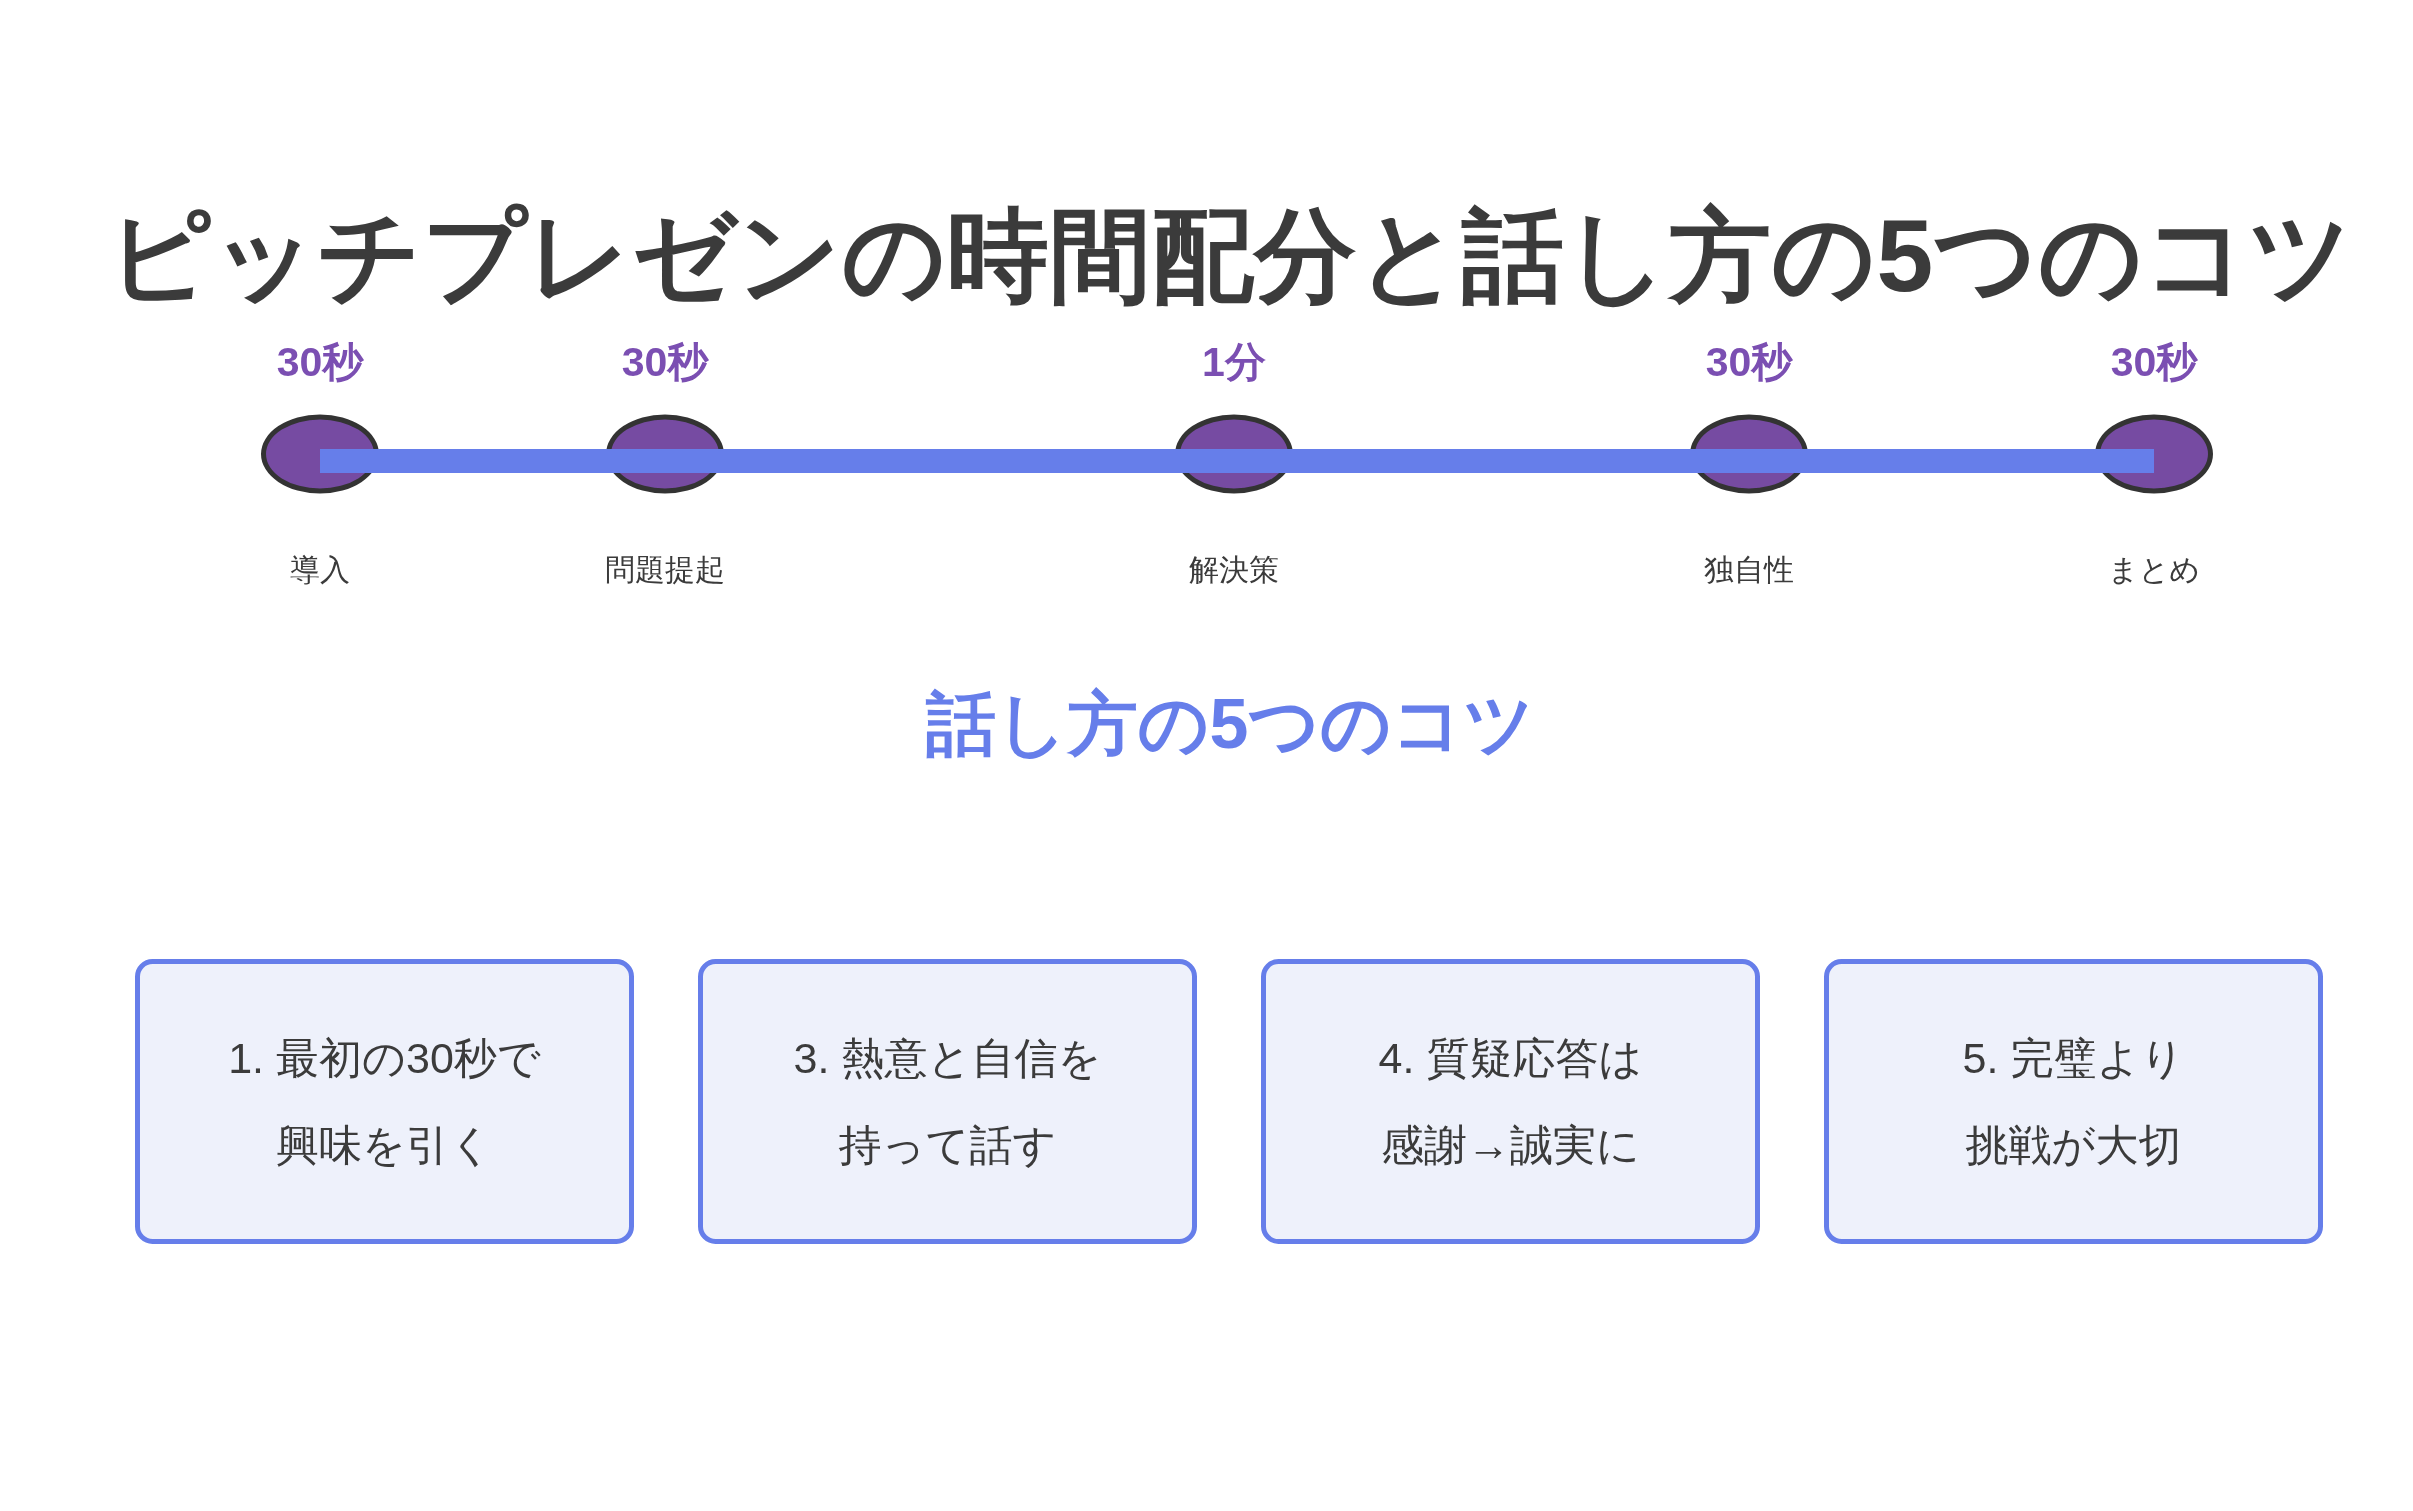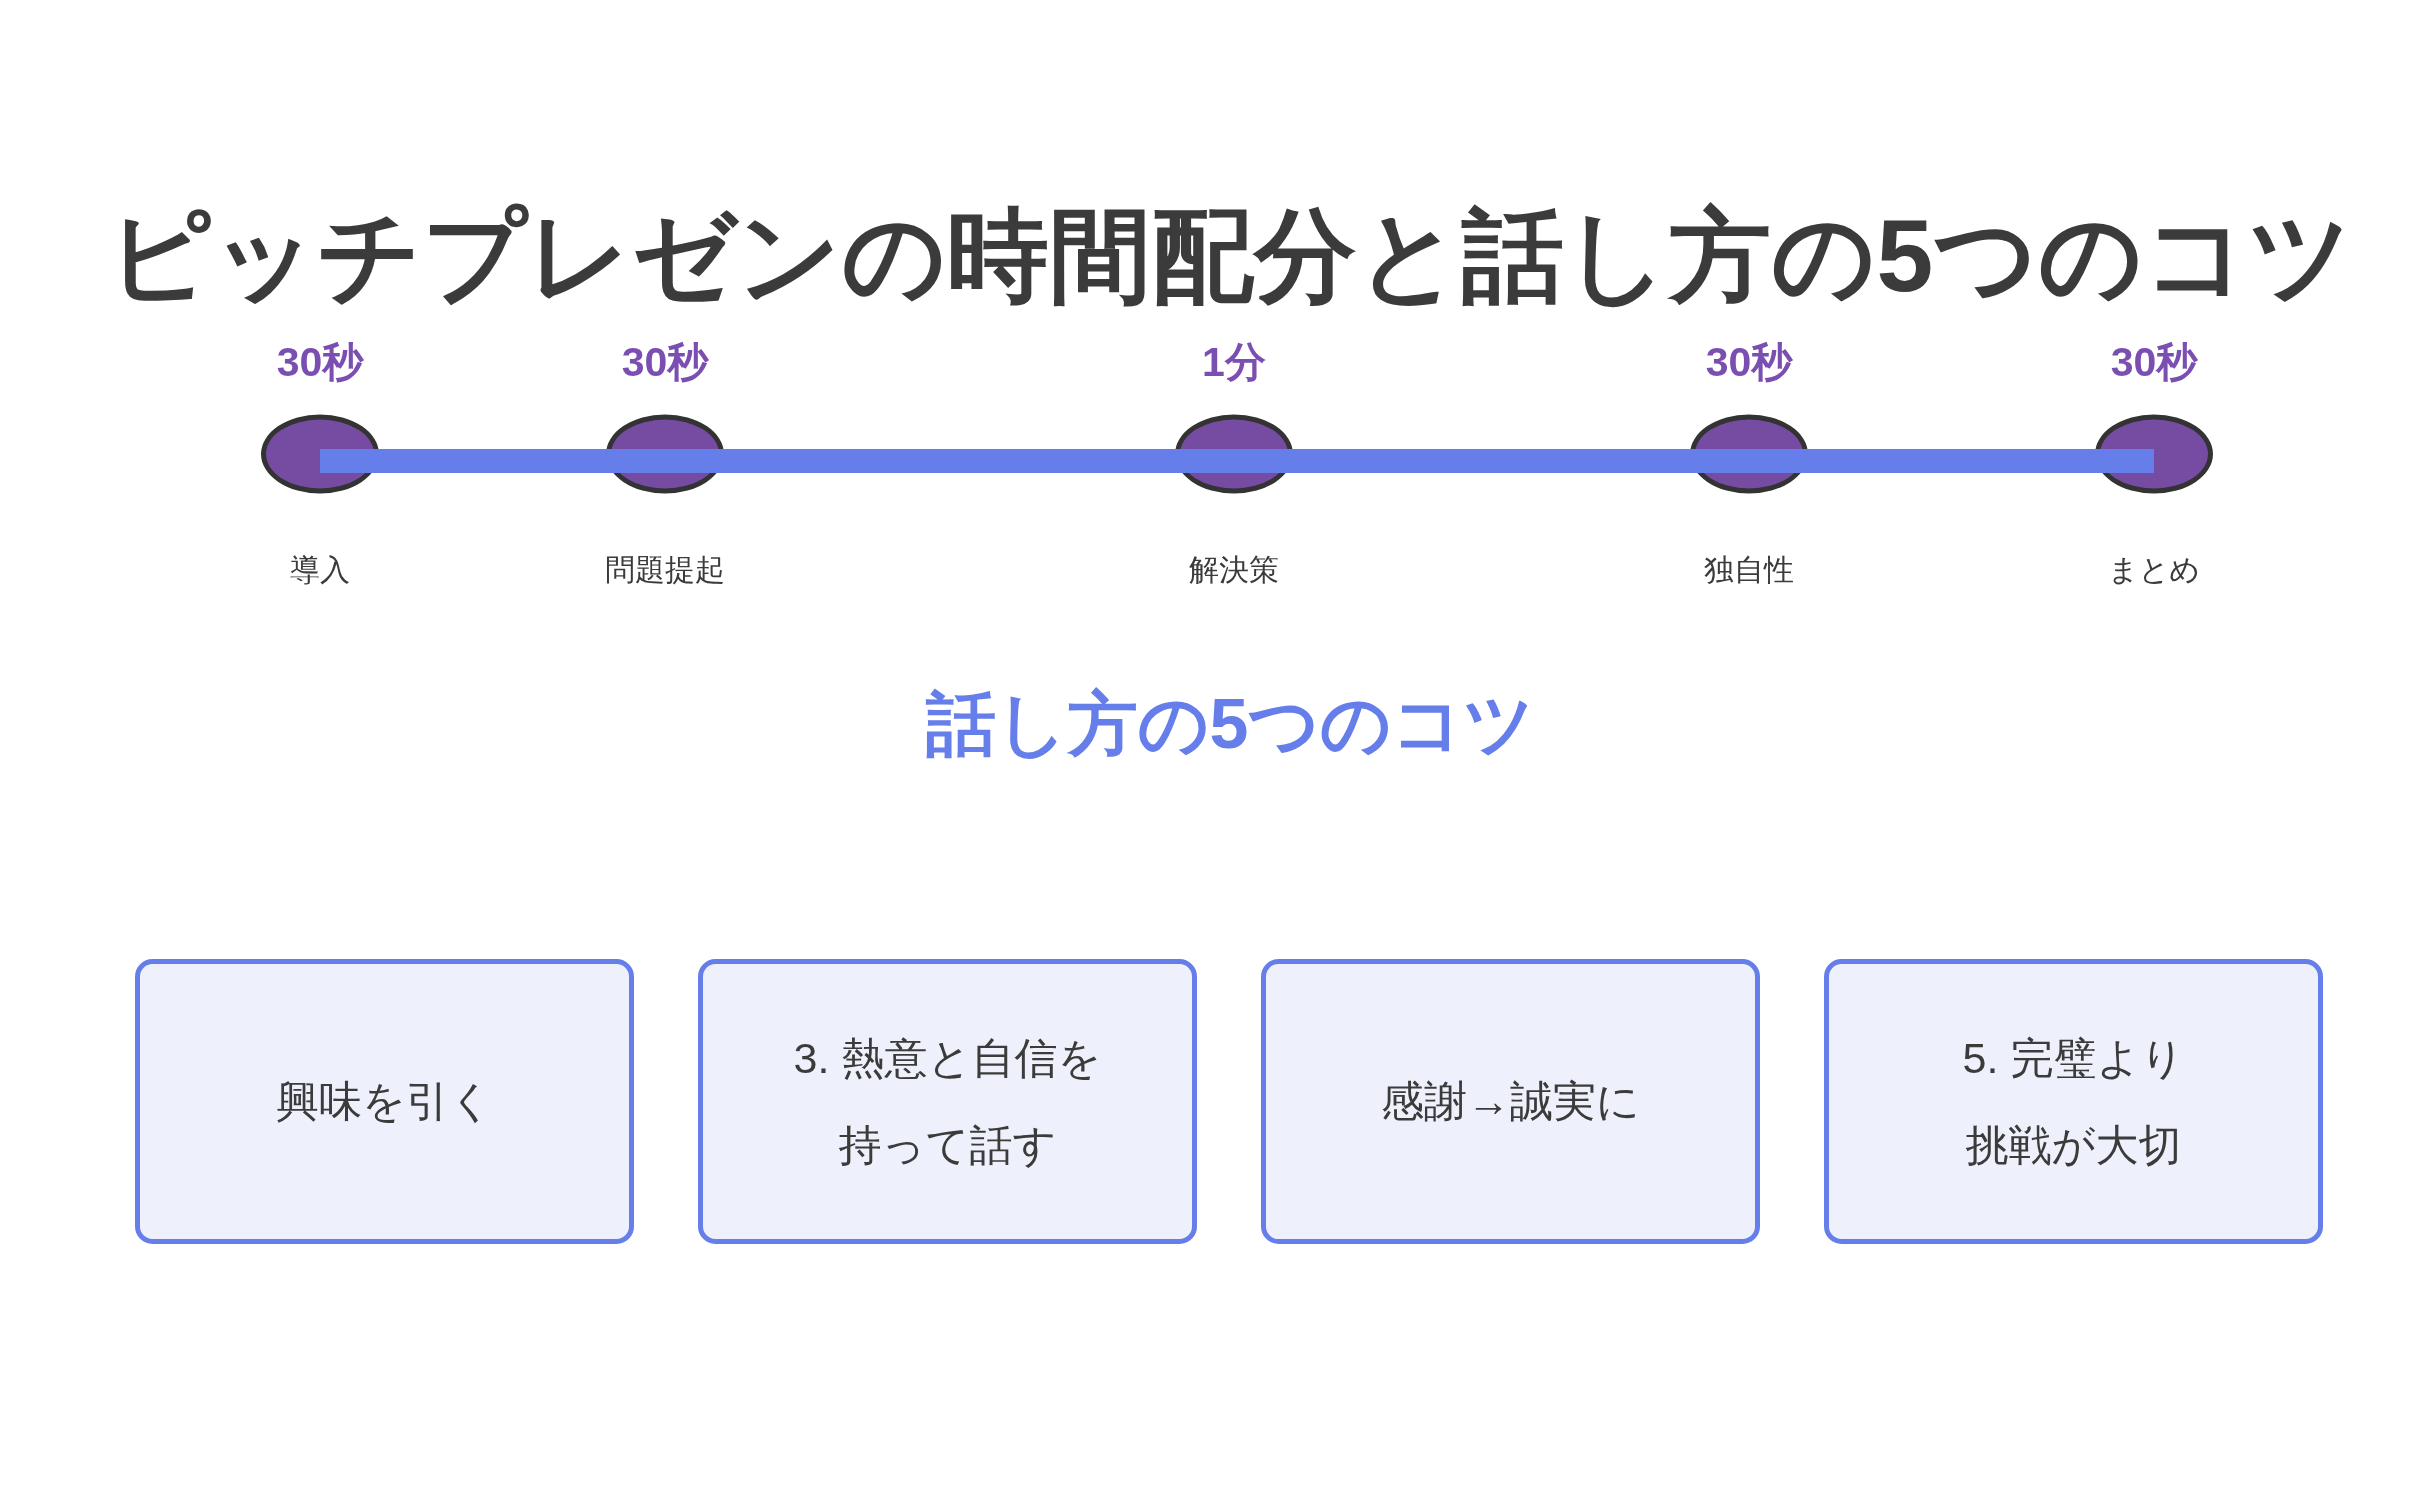--- a/index.html
+++ b/index.html
@@ -132,27 +132,29 @@
       <div class="stage-duration">30秒</div>
       <div class="stage-node"></div>
       <div class="stage-label">まとめ</div>
     </div>
   </div>
 
   <div class="subtitle">話し方の5つのコツ</div>
 
   <div class="tips">
     <div class="tip-card">
+      <div class="tip-line">1. 最初の30秒で</div>
       <div class="tip-line">興味を引く</div>
     </div>
     <div class="tip-card">
       <div class="tip-line">3. 熱意と自信を</div>
       <div class="tip-line">持って話す</div>
     </div>
     <div class="tip-card">
+      <div class="tip-line">4. 質疑応答は</div>
       <div class="tip-line">感謝→誠実に</div>
     </div>
     <div class="tip-card">
       <div class="tip-line">5. 完璧より</div>
       <div class="tip-line">挑戦が大切</div>
     </div>
   </div>
 
 </div>
 

